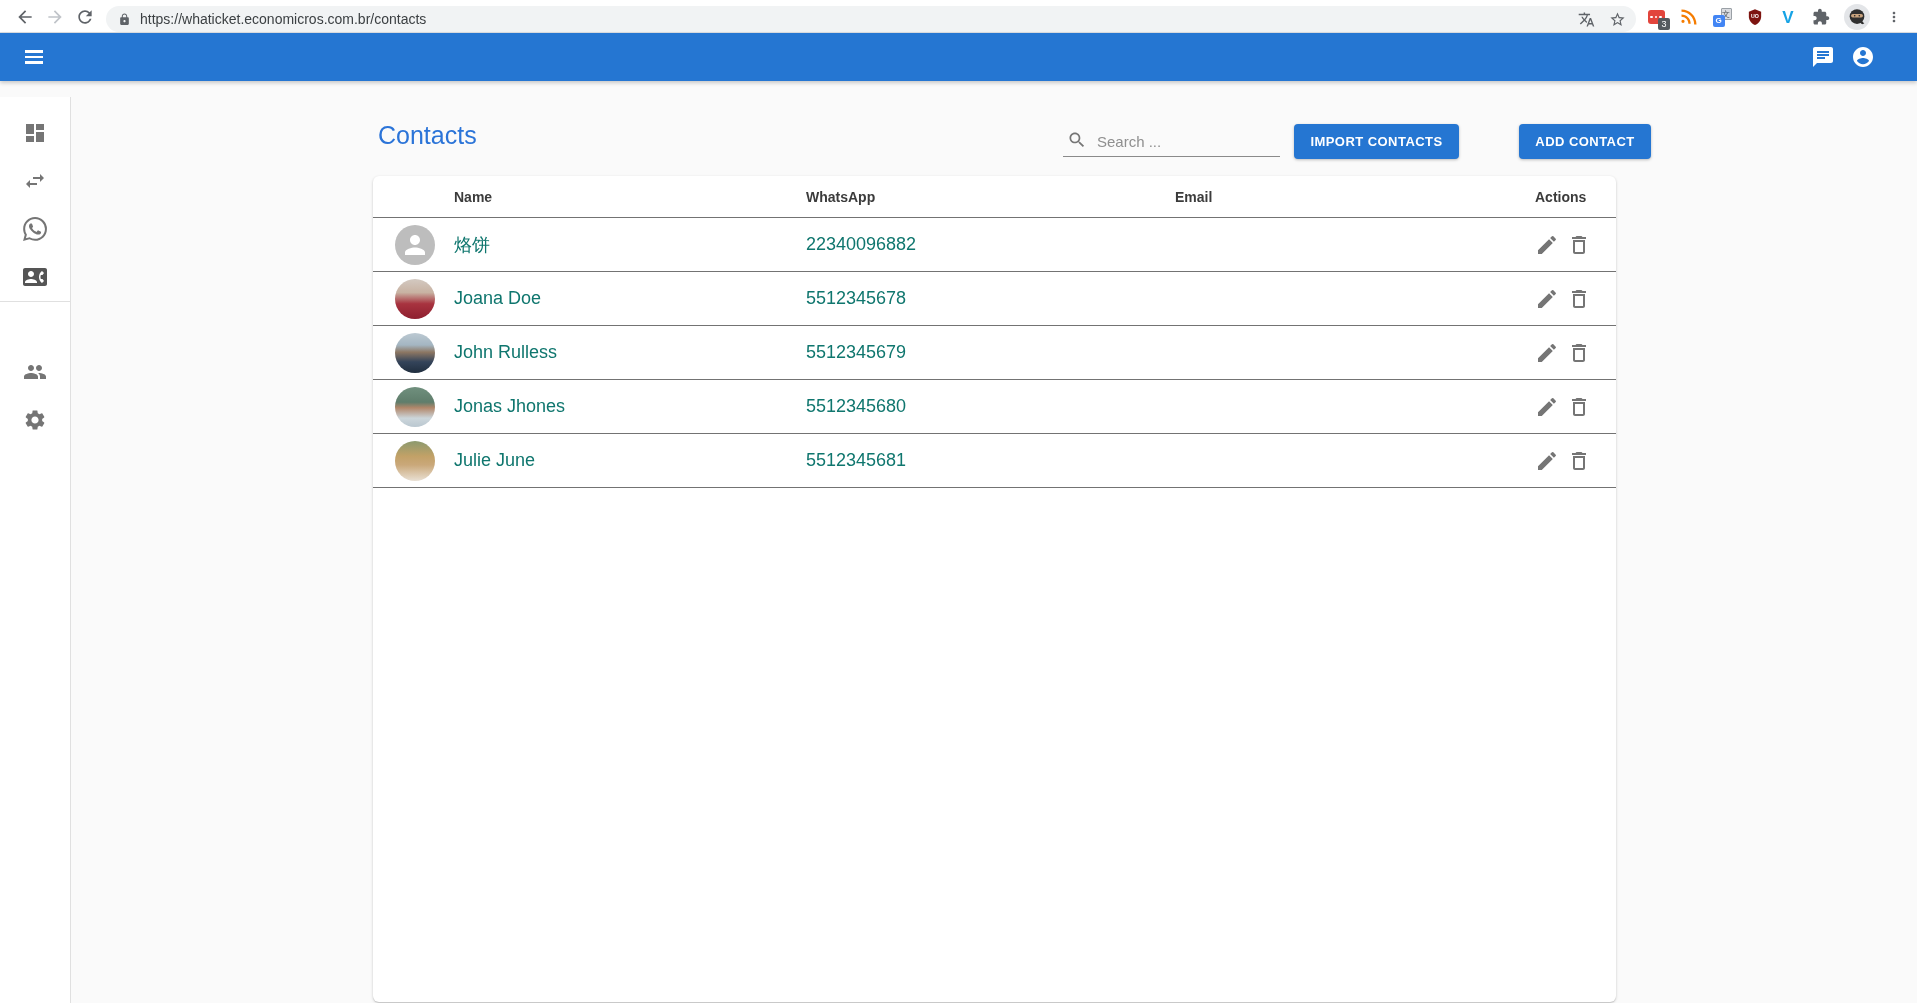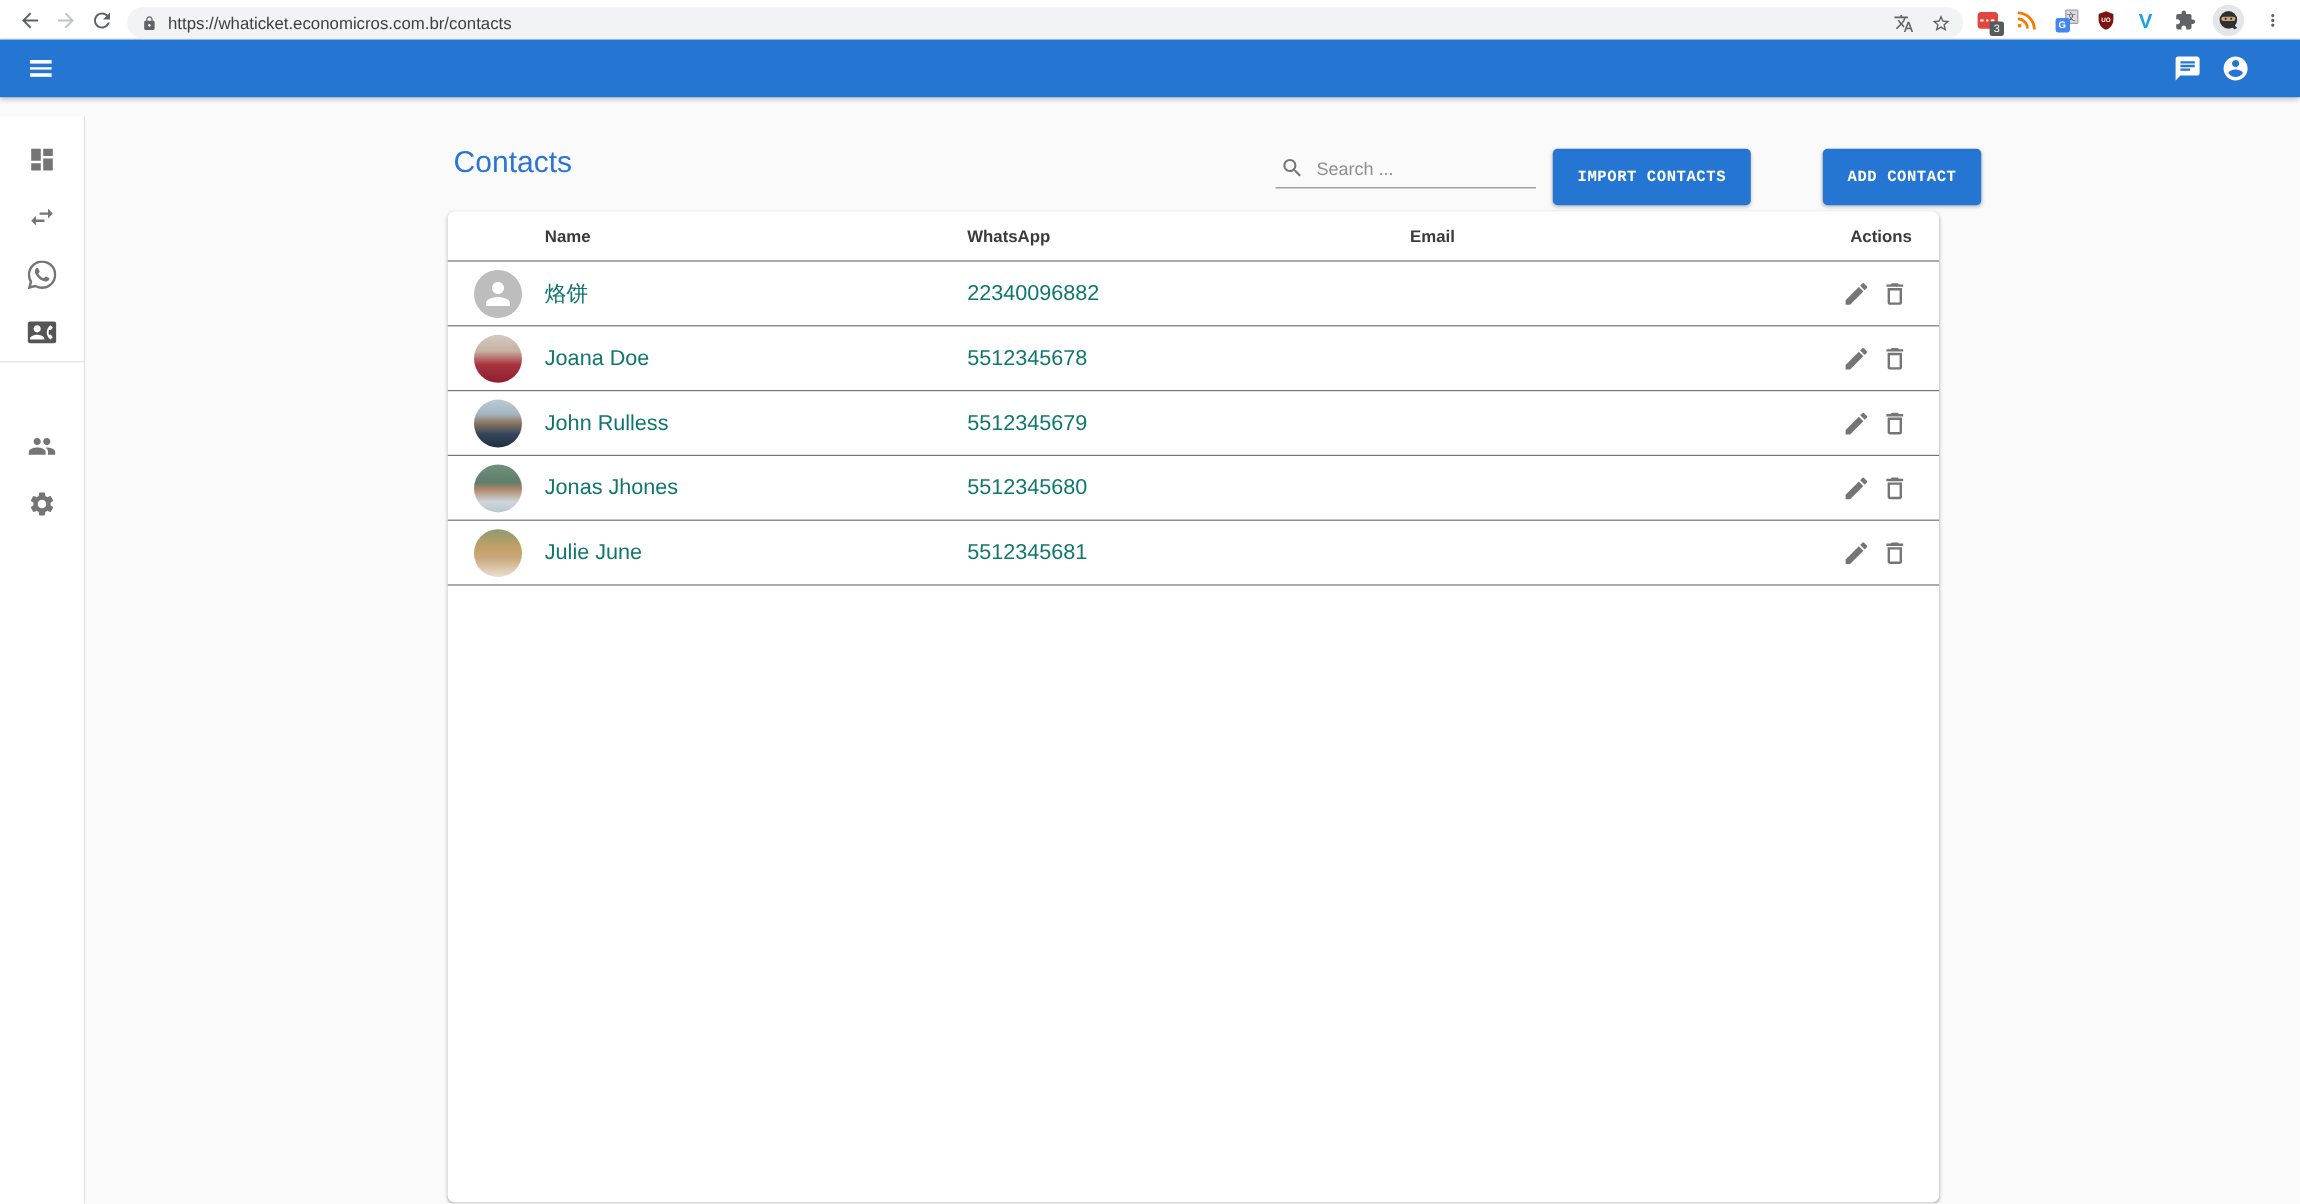--- a/index.html
+++ b/index.html
@@ -52,34 +52,34 @@
   .main { flex:1; position:relative; background:#fafafa; }
 
   
   .page-title { position:absolute; left:307px; top:24px; font-size:25px; font-weight:400; color:#2b74d8; }
   .searchbox { position:absolute; left:992px; top:30px; width:217px; height:30px;
     display:flex; align-items:center; border-bottom:1px solid #8a8a8a; }
   .searchbox svg { width:20px; height:20px; fill:#757575; margin:0 10px 4px 4px; flex:0 0 auto; }
   .searchbox input { border:none; outline:none; background:transparent; font-size:15px; color:#0f172a; width:150px;
     font-family:"Liberation Sans", sans-serif; }
   .searchbox input::placeholder { color:#8f8f8f; }
-  .btn { position:absolute; top:27px; height:47px; border:none; border-radius:4px; background:#2576d2; color:#fff;
+  .btn { position:absolute; top:27px; height:35px; border:none; border-radius:4px; background:#2576d2; color:#fff;
     font-size:13px; font-weight:700; letter-spacing:.45px; padding:0 16px; cursor:pointer;
-    box-shadow:0 1px 3px rgba(0,0,0,.25); font-family:Liberation Mono, monospace; }
+    box-shadow:0 1px 3px rgba(0,0,0,.25); font-family:Liberation Sans, sans-serif; }
   .btn.import { left:1223px; min-width:165px; }
   .btn.add { left:1448px; min-width:132px; }
 
   
   .card { position:absolute; left:302px; top:79px; width:1243px; height:826px; background:#fff; border-radius:6px;
     box-shadow:0 1px 3px rgba(0,0,0,.18), 0 1px 1px rgba(0,0,0,.1); overflow:hidden; }
   .t-head, .t-row { display:grid; grid-template-columns:81px 352px 369px 360px 81px; align-items:center;
     border-bottom:1px solid #737373; }
   .t-head { height:42px; font-size:14px; font-weight:700; color:#3b3b3b; }
   .t-row { height:54px; font-size:18px; color:#0f766e; }
-  .th-actions { text-align:center; padding-right:16px; }
+  .th-actions { text-align:left; padding-right:16px; }
   .avatar-cell { padding-left:22px; }
   .avatar { width:40px; height:40px; border-radius:50%; background:#bdbdbd; display:flex; align-items:center; justify-content:center; overflow:hidden; }
   .avatar svg { width:30px; height:30px; fill:#fff; display:none; }
   .avatar-default svg { display:block; }
   .avatar-cassio { width:28px; height:44px; border-radius:7px;
     background:linear-gradient(155deg,#65934f 0%,#65934f 16%,#1b2835 17%,#0f1b27 55%,#223140 100%); }
   .avatar-joana  { background:linear-gradient(180deg,#d3c9c1 0%,#c8b2a2 34%,#a8333f 62%,#8e1f2f 100%); }
   .avatar-john   { background:linear-gradient(180deg,#bcc9d2 0%,#a4b6c2 30%,#8d7763 48%,#34445a 72%,#202e3e 100%); }
   .avatar-jonas  { background:linear-gradient(180deg,#70907e 0%,#5f7d6b 38%,#b2876a 52%,#ccd6db 78%,#bac7d0 100%); }
   .avatar-julie  { background:linear-gradient(180deg,#8c9a6e 0%,#c2a167 38%,#caa87a 60%,#e9e0d4 100%); }

